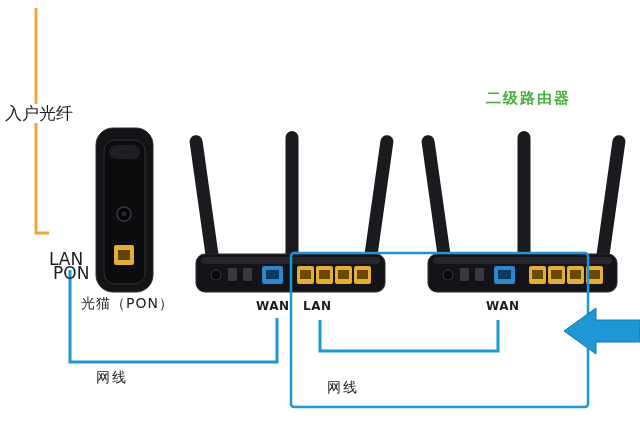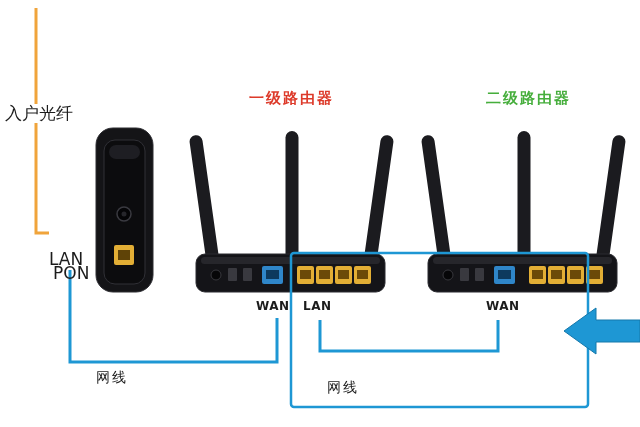--- a/index.html
+++ b/index.html
@@ -100,22 +100,22 @@
     <path d="M320 320 L320 351 L498 351 L498 320" fill="none" stroke="var(--cable,#1e97d4)" stroke-width="3"></path>
 
     <rect x="291" y="253" width="297" height="154" rx="3" fill="none" stroke="var(--cable,#1e97d4)" stroke-width="2.5"></rect>
 
     <polygon points="564,331 596,308 596,320 640,320 640,342 596,342 596,354" fill="var(--cable,#1e97d4)" stroke="#1578ab" stroke-width="1"></polygon>
   </svg>
 
   <div class="lbl fiber-in" style="left:3px;top:104px;">入户光纤</div>
   <div class="lbl" style="left:53px;top:224px;margin-top:41px;">PON</div>
   <div class="lbl" style="left:49px;top:251px;">LAN</div>
+  <div class="lbl caption" style="left:81px;top:296px;">光猫（PON）</div>
 
-  <div class="lbl title red" style="left:249px;top:91px;">一级路由器</div>
   <div class="lbl title green" style="left:486px;top:91px;">二级路由器</div>
 
   <div class="lbl port-label" style="left:256px;top:300px;">WAN</div>
   <div class="lbl port-label" style="left:303px;top:300px;">LAN</div>
   <div class="lbl port-label" style="left:486px;top:300px;">WAN</div>
 
   <div class="lbl cable-label" style="left:96px;top:370px;">网线</div>
   <div class="lbl cable-label" style="left:327px;top:380px;">网线</div>
 
 </div>

